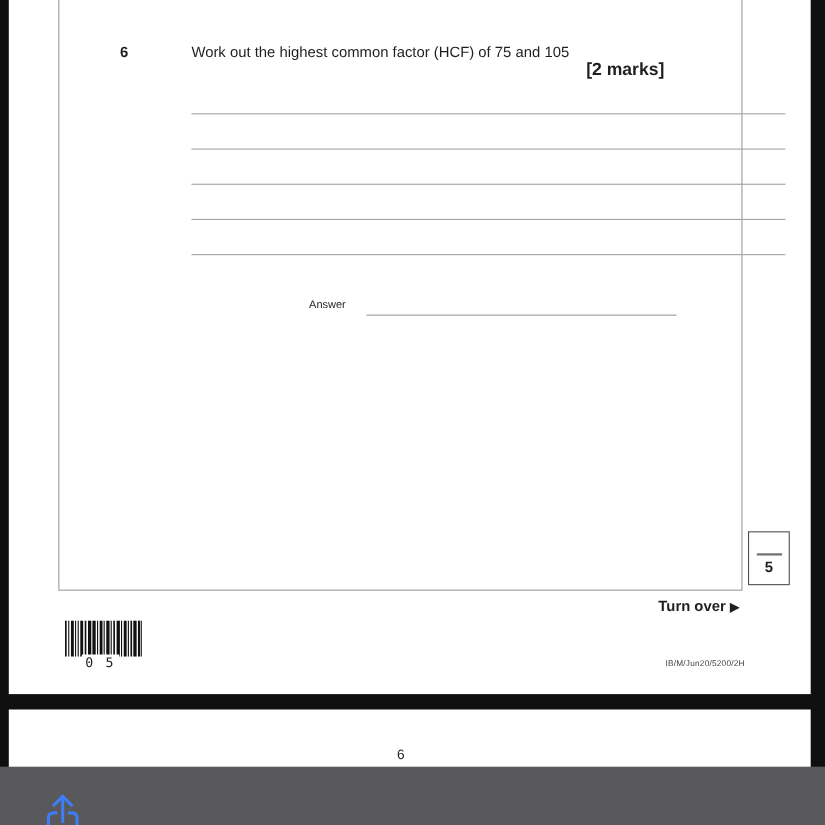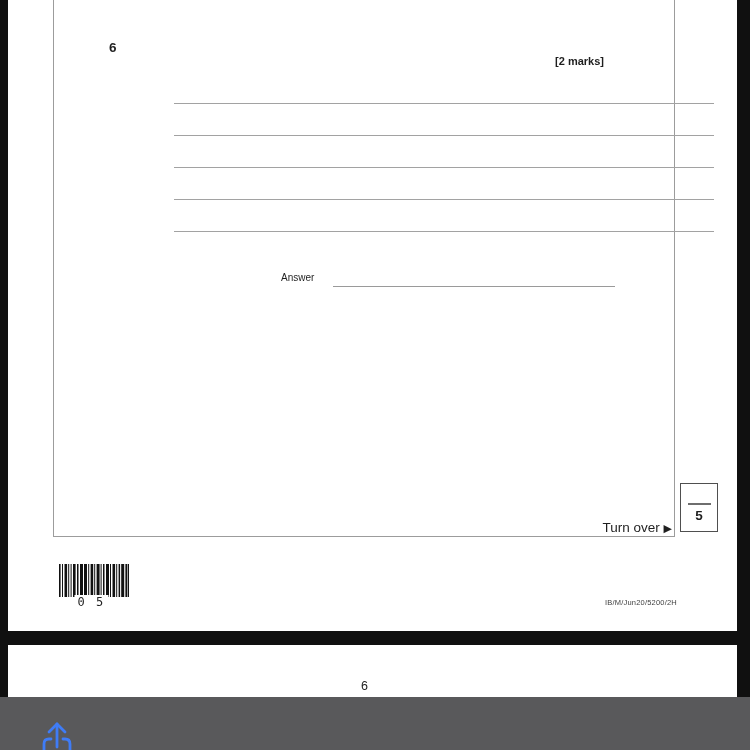--- a/index.html
+++ b/index.html
@@ -25,21 +25,21 @@
   .qnum {
     position: absolute; left: 55px; top: 42px;
     font-weight: bold; font-size: 13.5px;
   }
   .qtext {
     position: absolute; left: 120px; top: 42px;
     font-size: 13.5px;
   }
   .marks {
     position: absolute; right: 70px; top: 57px;
-    font-weight: bold; font-size: 11px;
+    font-weight: bold; font-size: 16px;
   }
   .wlines { position: absolute; left: 120px; top: 0; width: 540px; height: 300px; }
   .wline {
     position: absolute; left: 0; width: 540px; height: 0;
     border-top: 1.5px solid #a2a2a2;
   }
   .answer-label {
     position: absolute; left: 227px; top: 274px;
     font-size: 10px;
   }
@@ -58,22 +58,22 @@
   .marks-box .dash {
     margin: 19px auto 0 auto;
     width: 23px; height: 0;
     border-top: 2px solid #6e6e6e;
   }
   .marks-box .total {
     text-align: center; font-weight: bold; font-size: 13.5px; margin-top: 3px;
   }
 
   .turnover {
-    position: absolute; right: 65px; top: 520px;
-    font-weight: normal; font-size: 13.5px; white-space: nowrap; margin-left: 16px;
+    position: absolute; right: 65px; top: 543px;
+    font-weight: bold; font-size: 13.5px; white-space: nowrap; margin-left: 16px;
   }
   .turnover .arrow { font-size: 11px; }
 
   .barcode {
     position: absolute; left: 51px; top: 564px;
     width: 70px; height: 33px;
   }
   .barcode-digits {
     position: absolute; left: 50%; top: 31px;
     transform: translateX(-58%);
@@ -108,20 +108,21 @@
 </style>
 </head>
 <body>
 
 <div class="viewer">
 
   <div class="page page1">
 
     <div class="content-box">
       <span class="qnum">6</span>
+      <span class="qtext">Work out the highest common factor (HCF) of 75 and 105</span>
       <div class="marks">[2 marks]</div>
 
       <div class="wlines">
           <div class="wline" style="top: 105px;"></div>
           <div class="wline" style="top: 137px;"></div>
           <div class="wline" style="top: 169px;"></div>
           <div class="wline" style="top: 201px;"></div>
           <div class="wline" style="top: 233px;"></div>
         </div>
 

